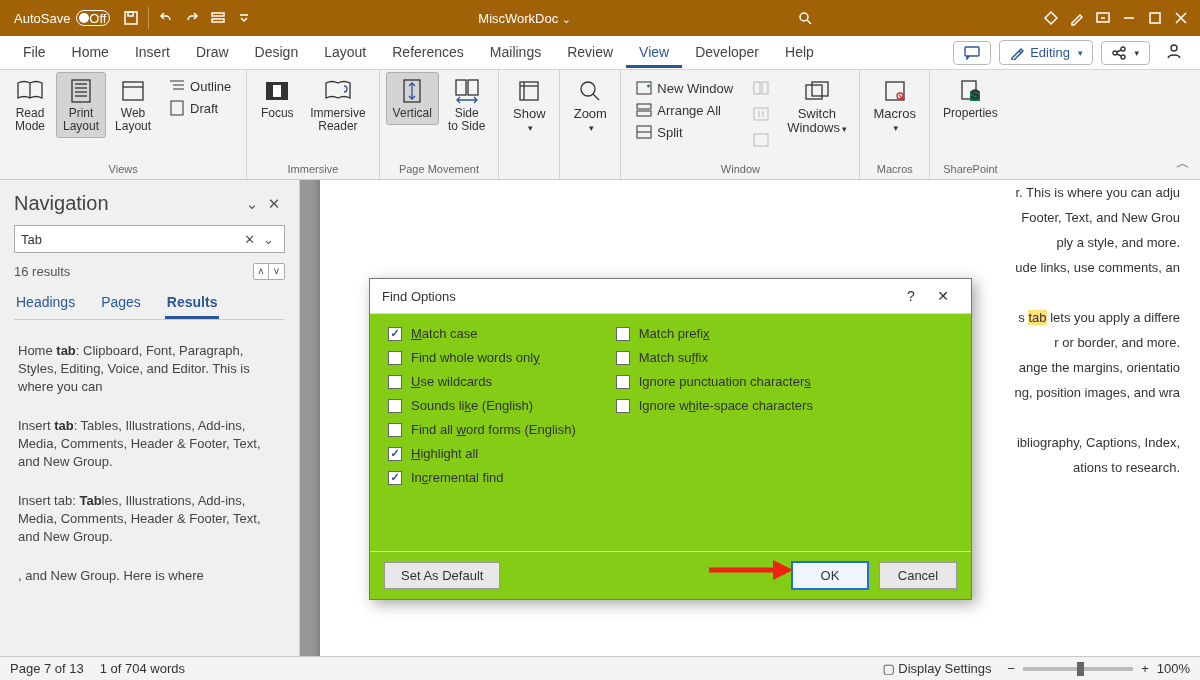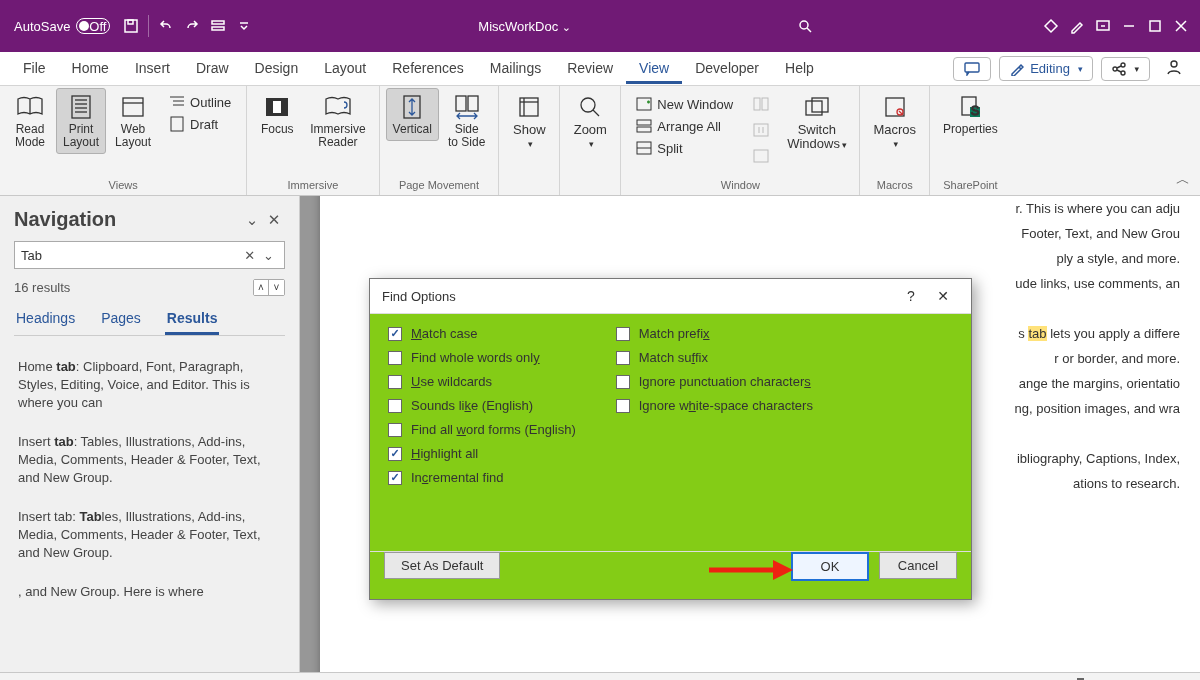--- a/index.html
+++ b/index.html
@@ -1,17 +1,17 @@
 <!DOCTYPE html>
 <html><head>
 <meta charset="utf-8">
 <style>
 *{box-sizing:border-box;margin:0;padding:0;font-family:"Segoe UI",Arial,sans-serif;font-size:13px;color:#333}
 body{width:1200px;height:680px;background:#fff;overflow:hidden;position:relative}
-.titlebar{height:52px;background:#701a75;display:flex;align-items:center;color:#fff;padding:0 6px}
+.titlebar{height:36px;background:#a16207;display:flex;align-items:center;color:#fff;padding:0 6px}
 .titlebar *{color:#fff}
 .autosave{display:flex;align-items:center;gap:6px;padding:0 8px}
 .toggle{width:34px;height:16px;border:1px solid #fff;border-radius:10px;position:relative;display:flex;align-items:center;justify-content:flex-end;padding:0 3px;font-size:9px}
 .toggle::before{content:"";width:10px;height:10px;border-radius:50%;background:#fff;position:absolute;left:2px}
 .ticon{width:26px;height:28px;display:flex;align-items:center;justify-content:center;cursor:pointer}
 .ticon svg{stroke:#fff;fill:none;stroke-width:1.5}
 .tsep{width:1px;height:22px;background:rgba(255,255,255,0.35);margin:0 4px}
 .doctitle{flex:1;text-align:center;font-size:13px}
 .ribbon-tabs{height:34px;background:#fff;display:flex;align-items:center;padding:0 10px;border-bottom:1px solid #d4d4d4;gap:0}
 .rtab{padding:7px 13px;cursor:pointer;font-size:14px;color:#444}
@@ -29,21 +29,21 @@
 .vbtn .ico{width:28px;height:28px;margin-bottom:2px;display:flex;align-items:center;justify-content:center}
 .vbtn .lbl{font-size:12px;text-align:center;line-height:13px;color:#333}
 .ministack{display:flex;flex-direction:column;gap:2px;padding:4px 4px}
 .minibtn{display:flex;align-items:center;gap:5px;padding:2px 5px;cursor:pointer;font-size:12px}
 .minibtn .mi{width:16px;height:16px;display:flex;align-items:center;justify-content:center}
 .caret{font-size:9px;margin-left:2px}
 .collapse{position:absolute;right:10px;bottom:6px;cursor:pointer;font-size:14px;color:#666}
 .workspace{display:flex;height:calc(680px - 36px - 34px - 110px - 24px)}
 .navpane{width:300px;background:#f0f0f0;border-right:1px solid #ccc;padding:12px 14px;display:flex;flex-direction:column}
 .navhead{display:flex;align-items:center;margin-bottom:10px}
-.navhead h2{font-size:20px;font-weight:700;color:#444;flex:1}
+.navhead h2{font-size:20px;font-weight:400;color:#444;flex:1}
 .nav-h-icon{width:22px;height:22px;display:flex;align-items:center;justify-content:center;cursor:pointer;font-size:15px;color:#555}
 .searchbox{display:flex;align-items:center;border:1px solid #aaa;background:#fff;height:28px;padding:0 6px}
 .searchbox input{flex:1;border:none;outline:none;font-size:13px;background:transparent}
 .searchbox .sx{cursor:pointer;padding:0 4px;color:#555}
 .res-row{display:flex;align-items:center;margin:10px 0 8px}
 .res-row span{flex:1;color:#555}
 .stepper{display:flex;border:1px solid #aaa;border-radius:2px}
 .stepper div{width:15px;height:15px;display:flex;align-items:center;justify-content:center;font-size:10px;cursor:pointer;background:#fff}
 .stepper div:first-child{border-right:1px solid #aaa}
 .navtabs{display:flex;gap:22px;border-bottom:1px solid #ccc;margin-bottom:12px}
@@ -57,21 +57,21 @@
 .page .hl{background:#ffe27a}
 .dialog{position:absolute;left:369px;top:278px;width:603px;height:322px;background:#84cc16;border:1px solid #777;box-shadow:4px 4px 14px rgba(0,0,0,.35);z-index:50;display:flex;flex-direction:column}
 .dlg-title{height:34px;display:flex;align-items:center;padding:0 12px;background:#fff}
 .dlg-title span{flex:1;font-size:13px}
 .dlg-title .dlg-ic{width:32px;height:32px;display:flex;align-items:center;justify-content:center;cursor:pointer;font-size:14px;color:#333}
 .dlg-body{flex:1;padding:12px 18px;display:flex;gap:40px;border-top:1px solid #ddd}
 .dlg-col{display:flex;flex-direction:column;gap:9px}
 .chk{display:flex;align-items:center;gap:9px;cursor:pointer;font-size:13px}
 .chkbox{width:14px;height:14px;border:1px solid #666;background:#fff;display:flex;align-items:center;justify-content:center;font-size:11px;color:#2b579a}
 .chkbox.on::after{content:"✓";font-weight:bold}
-.dlg-foot{height:48px;border-top:1px solid #ddd;display:flex;align-items:flex-start;padding:0 14px;gap:10px}
+.dlg-foot{height:48px;border-top:1px solid #ddd;display:flex;align-items:center;padding:0 14px;gap:10px}
 .dbtn{border:1px solid #999;background:#e8e8e8;padding:5px 16px;cursor:pointer;font-size:13px;min-width:78px;text-align:center}
 .dbtn.primary{border:2px solid #1e6fd6;background:#eef5ff}
 .arrow{position:absolute;left:705px;top:556px;z-index:60;pointer-events:none}
 .statusbar{height:24px;background:#f3f3f3;border-top:1px solid #c8c8c8;display:flex;align-items:center;padding:0 10px;font-size:12px;color:#555;gap:16px}
 .statusbar .spacer{flex:1}
 .zoom{display:flex;align-items:center;gap:8px}
 .zslider{width:110px;height:4px;background:#bbb;position:relative}
 .zslider::after{content:"";width:7px;height:14px;background:#666;position:absolute;left:54px;top:-5px}
 u.acc{text-decoration:underline}
 </style>

